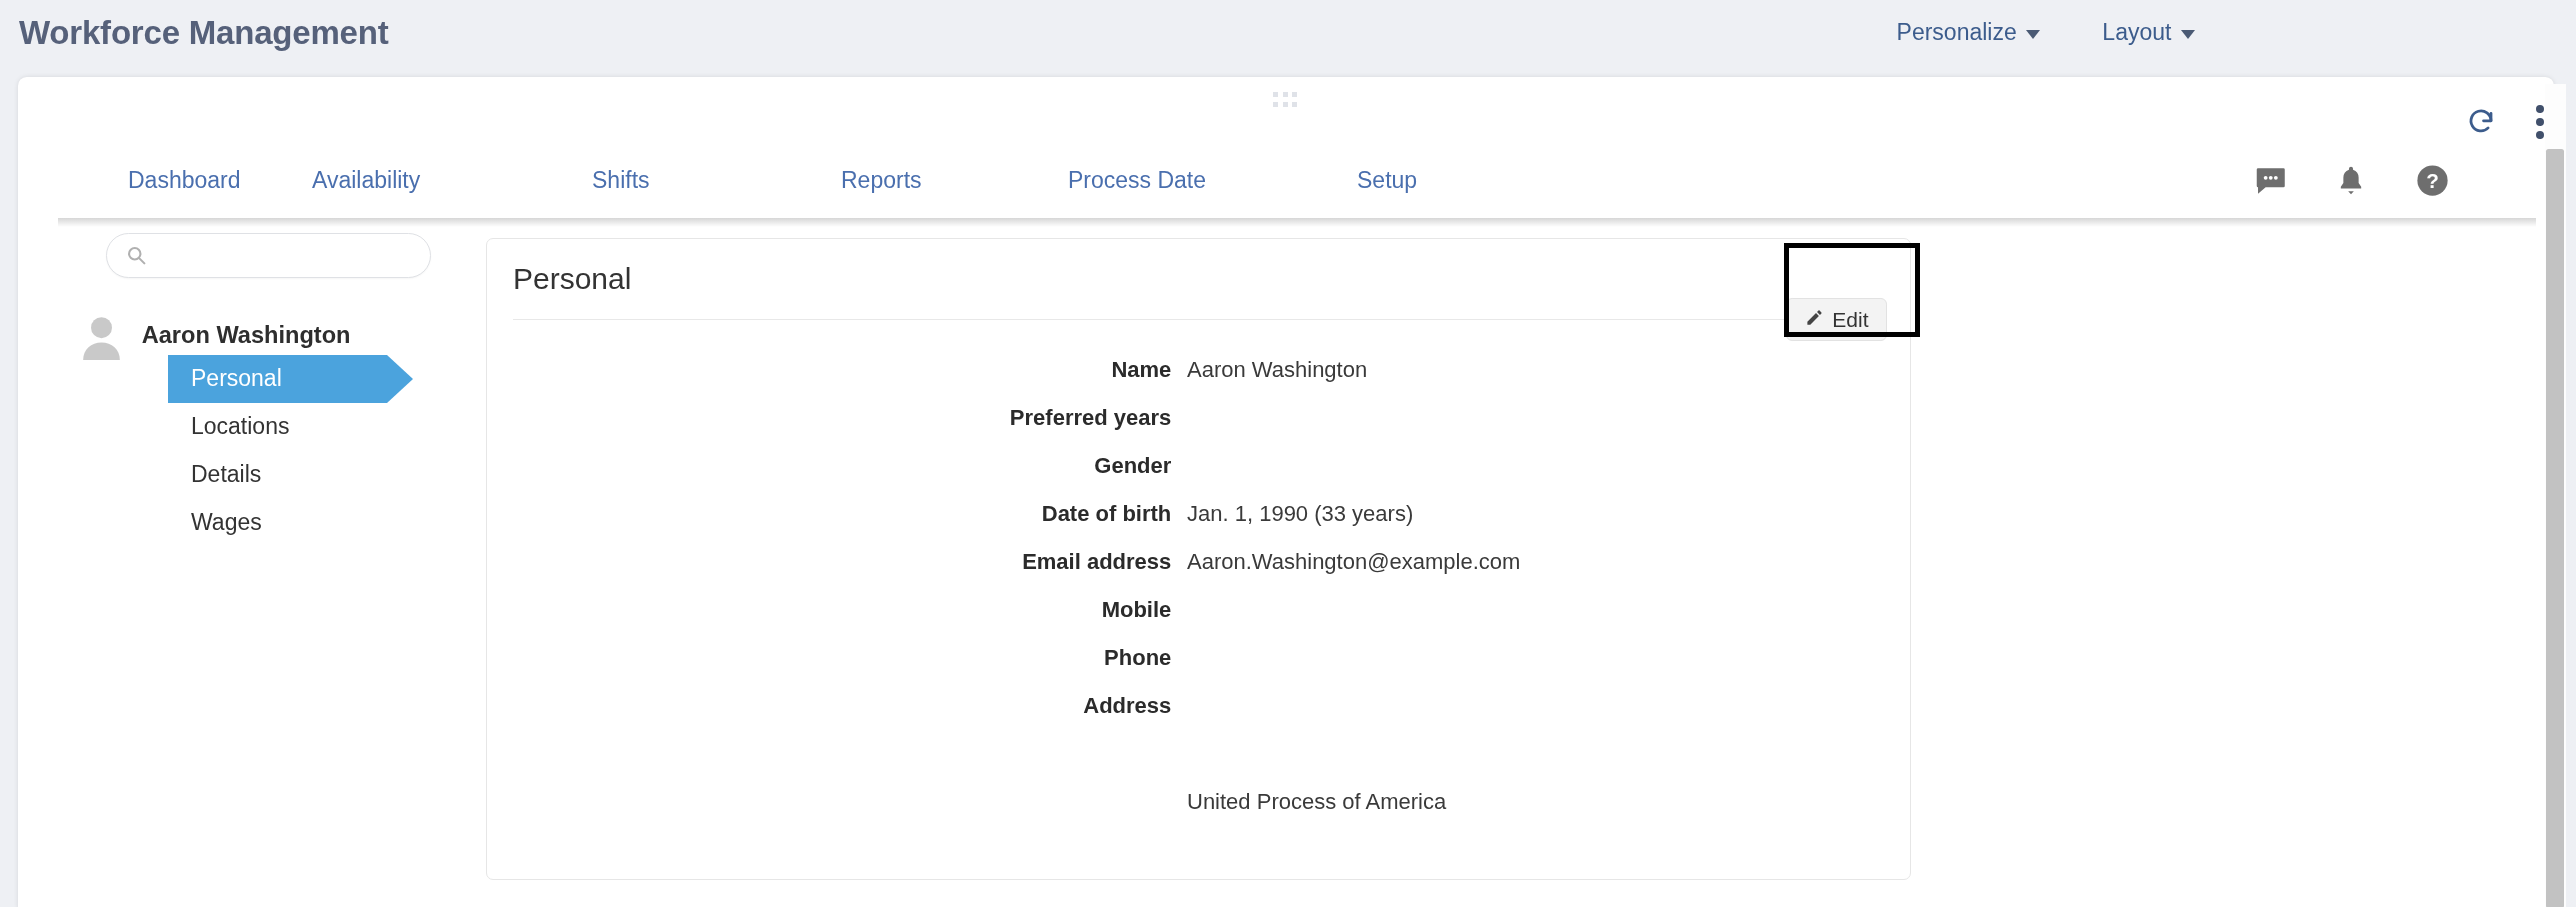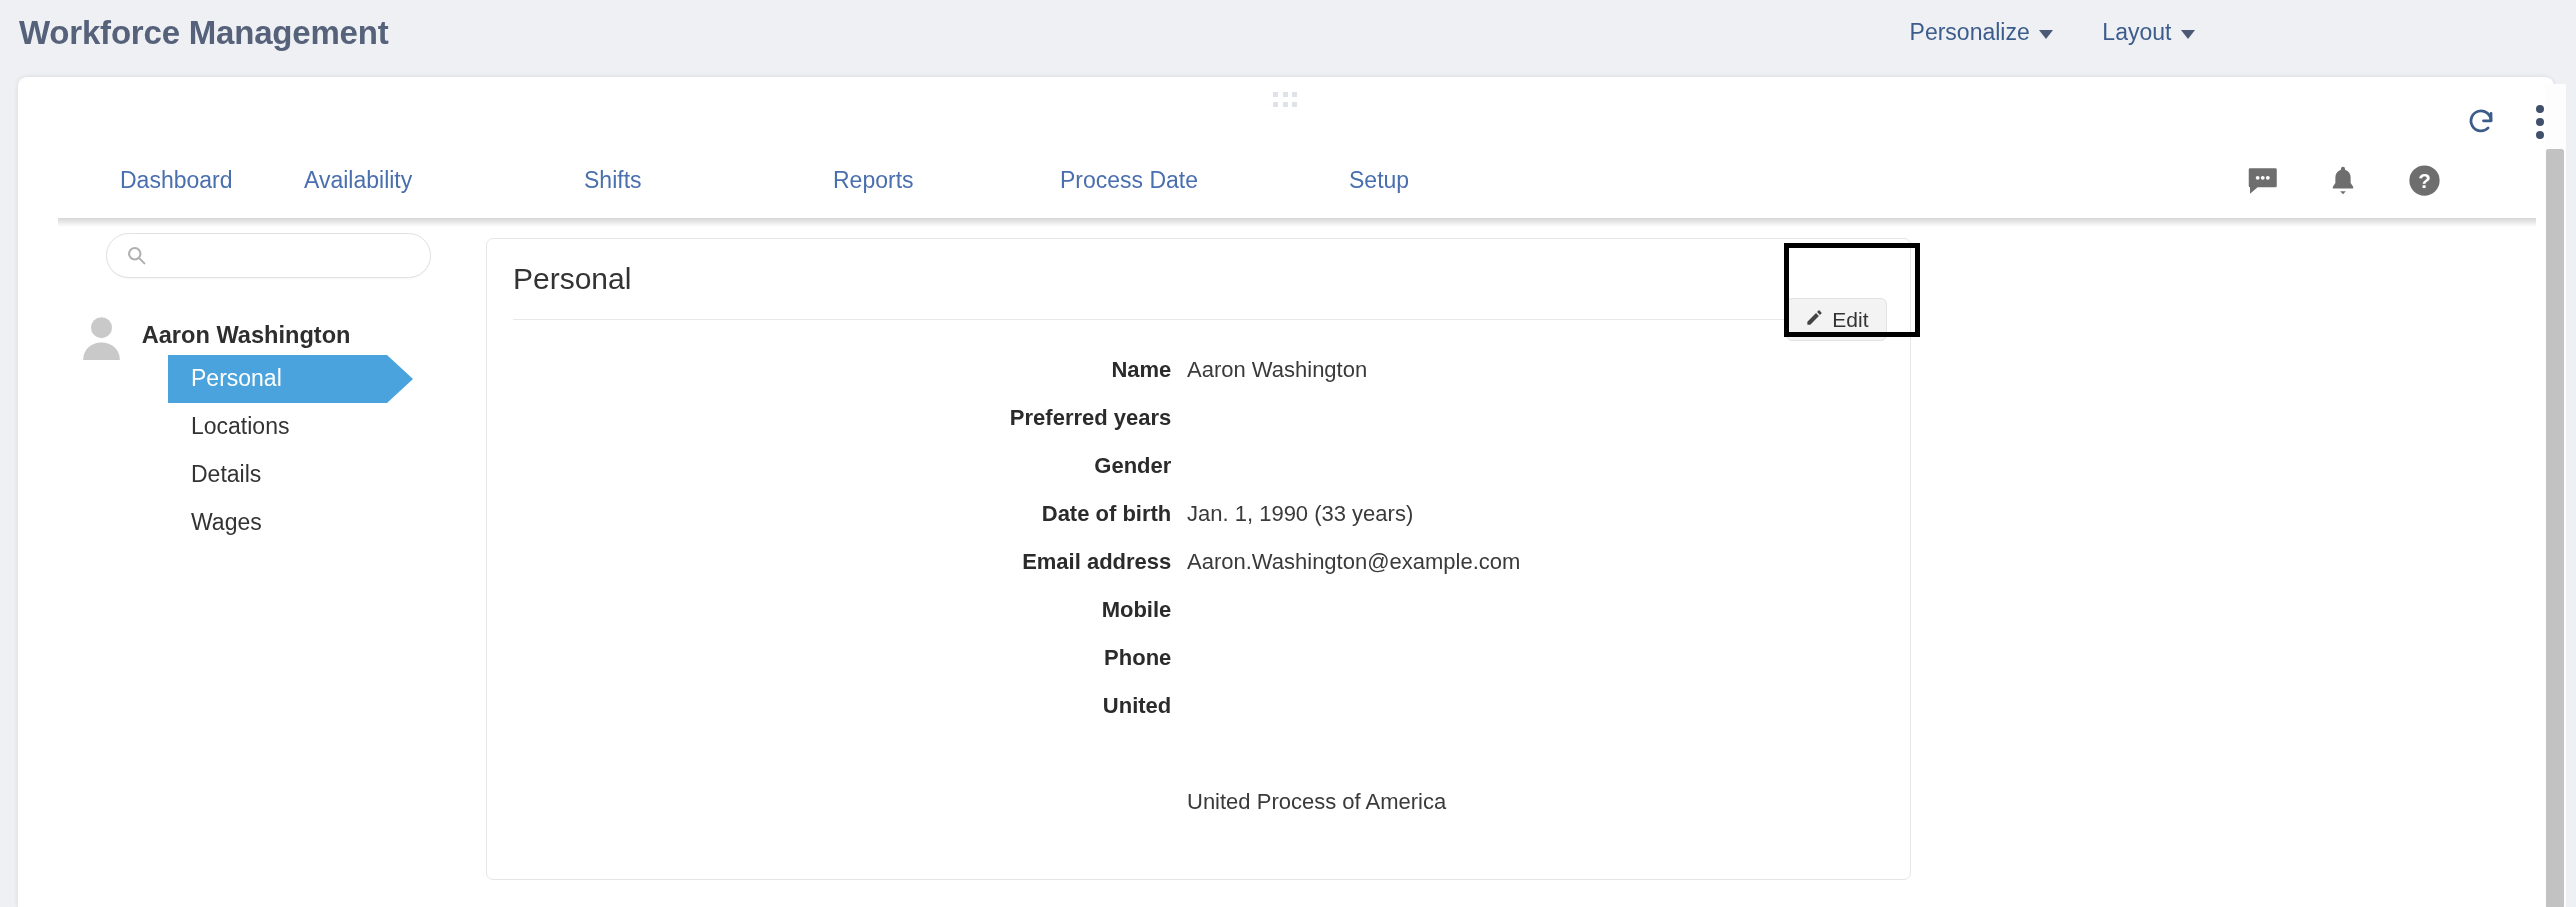--- a/index.html
+++ b/index.html
@@ -24,21 +24,21 @@
     font-size: 33px;
     font-weight: bold;
     color: #56617a;
     letter-spacing: -0.2px;
     white-space: nowrap;
   }
   .app-bar-right {
     margin-left: auto;
     display: flex; 
     margin-right: 37px;
-    gap: 49px;
+    gap: 62px;
   }
   .app-bar-menu {
     display: flex; align-items: center; gap: 9.6px;
     font-size: 23px;
     color: #3c5c8c;
     cursor: pointer;
     white-space: nowrap;
   }
   .caret-down {
     width: 0; height: 0;
@@ -80,21 +80,21 @@
   .refresh-icon { width: 30px; height: 30px; cursor: pointer; }
   .kebab {
     width: 8.7px; display: flex; flex-direction: column; gap: 5.2px;
     cursor: pointer; padding: 1.7px;
   }
   .kebab i { width: 7.9px; height: 7.9px; border-radius: 50%; background: #41506b; display: block; }
 
   
   .navbar {
     position: absolute;
-    left: 50px; top: 142px;
+    left: 58px; top: 142px;
     width: 2478px; height: 77px;
     display: flex; align-items: center;
     border-bottom: none;
   }
   .nav-tabs { display: flex; align-items: center; }
   .nav-tab {
     color: #4a6fae;
     font-size: 23px;
     padding: 0 0;
     white-space: nowrap;
@@ -424,21 +424,21 @@
     </div>
     <div class="field-row">
       <div class="field-label">Mobile</div>
       <div class="field-value"></div>
     </div>
     <div class="field-row">
       <div class="field-label">Phone</div>
       <div class="field-value"></div>
     </div>
     <div class="field-row">
-      <div class="field-label">United</div>
+      <div class="field-label">Address</div>
       <div class="field-value"></div>
     </div>
     <div class="field-row spacer"></div>
     <div class="field-row">
       <div class="field-label"></div>
       <div class="field-value">United Process of America</div>
     </div>
   </div>
 </div>
 

